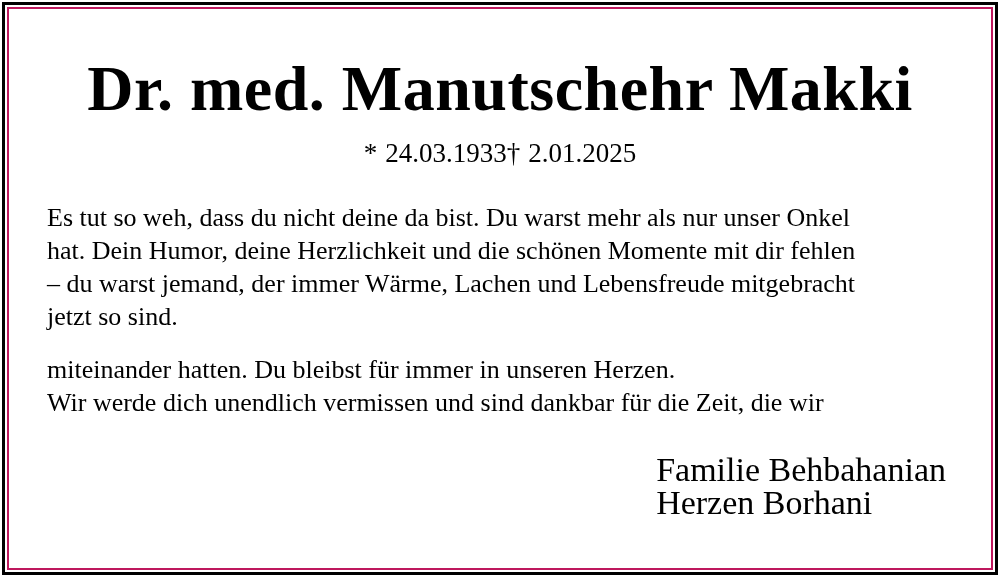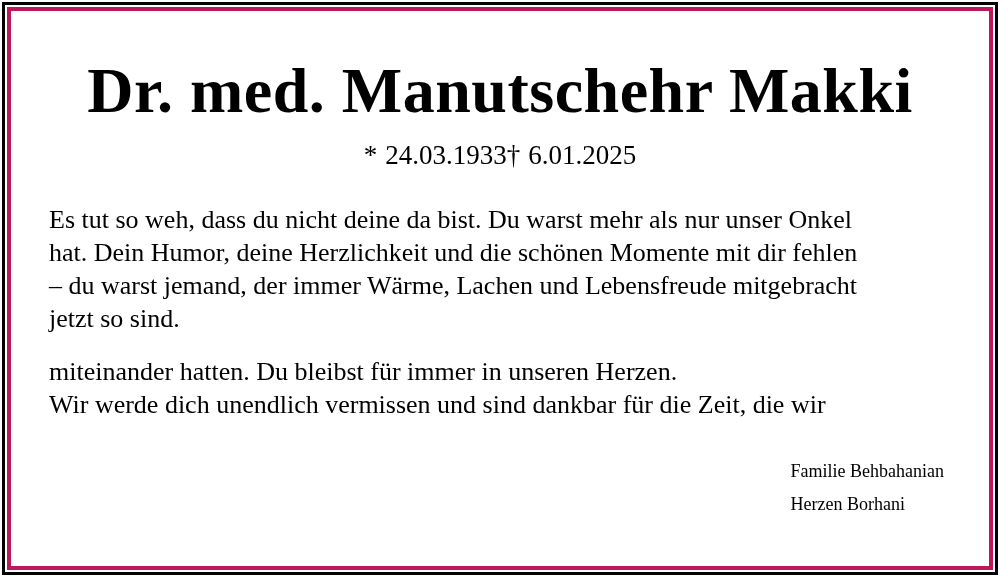--- a/index.html
+++ b/index.html
@@ -16,21 +16,21 @@
     overflow: hidden;
   }
   .frame-outer {
     position: absolute;
     top: 2px; left: 2px; right: 2px; bottom: 2px;
     border: 3px solid #000000;
   }
   .frame-inner {
     position: absolute;
     top: 2px; left: 2px; right: 2px; bottom: 2px;
-    border: 4px solid #be185d;
+    border: 2px solid #be185d;
   }
   .content {
     position: absolute;
     top: 0; left: 0; right: 0; bottom: 0;
     overflow: hidden;
   }
   .title {
     margin-top: 48px;
     text-align: center;
     font-weight: bold;
@@ -54,41 +54,41 @@
     font-size: 26px;
     line-height: 33px;
   }
   .para + .para { margin-top: 20px; }
   .line { white-space: nowrap; }
   .signatures {
     margin-top: 34px;
     margin-left: auto;
     margin-right: 45px;
     width: fit-content;
-    font-size: 18px;
+    font-size: 34px;
     line-height: 33px;
     text-align: left;
   }
   .sig-line { white-space: nowrap; }
 </style>
 </head>
 <body>
 
 <div class="frame-outer">
   <div class="frame-inner">
     <div class="content">
 
       <div class="title">Dr. med. Manutschehr Makki</div>
 
       <div class="dates">
         <div class="date-item">
           <span class="date-symbol">*</span><span>24.03.1933</span>
         </div>
         <div class="date-item">
-          <span class="date-symbol">†</span><span>6.01.2025</span>
+          <span class="date-symbol">†</span><span>2.01.2025</span>
         </div>
       </div>
 
       <div class="body-text">
         <div class="para">
           <div class="line">Es tut so weh, dass du nicht deine da bist. Du warst mehr als nur unser Onkel</div>
           <div class="line">hat. Dein Humor, deine Herzlichkeit und die schönen Momente mit dir fehlen</div>
           <div class="line">– du warst jemand, der immer Wärme, Lachen und Lebensfreude mitgebracht</div>
           <div class="line">jetzt so sind.</div>
         </div>

